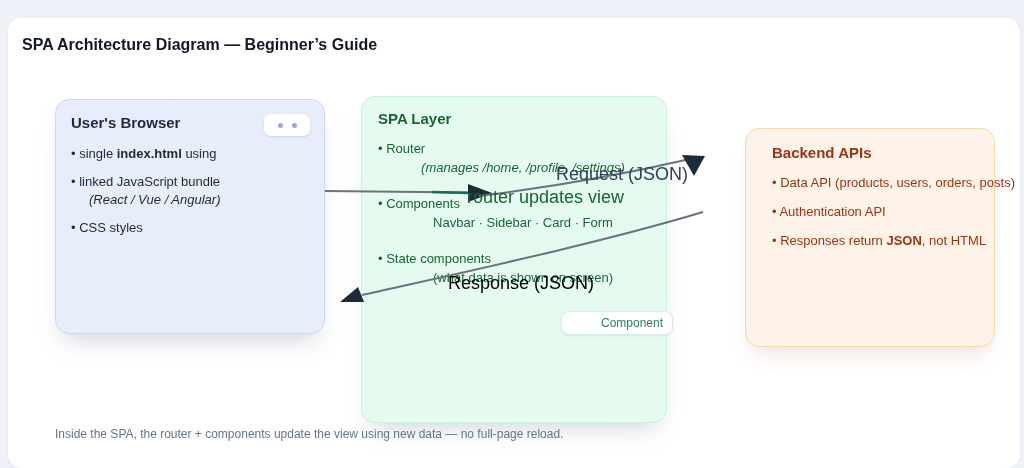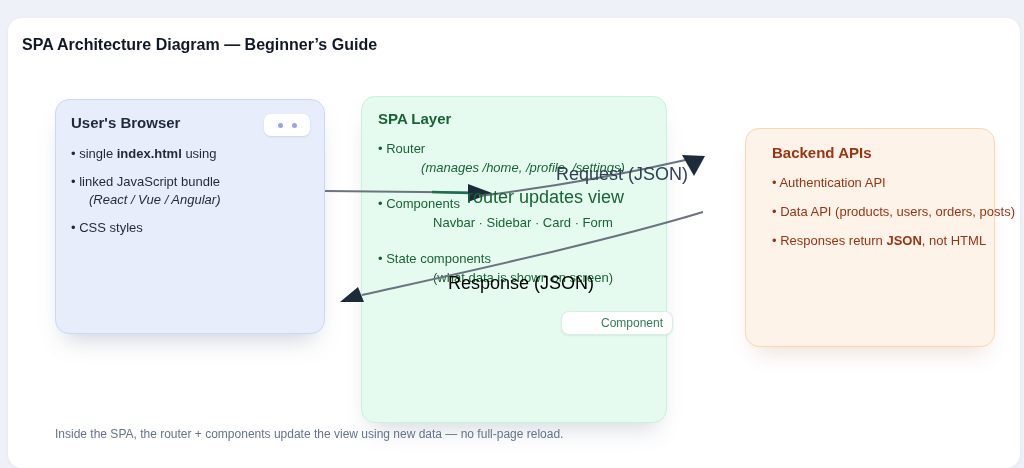--- a/index.html
+++ b/index.html
@@ -98,24 +98,24 @@
           <div class="sub">(what data is shown on screen)</div>
         </div>
       </div>
     <div class="component-chip">Component</div>
   </div>
 
   <div class="box box-backend">
     <h2>Backend APIs</h2>
     <div>
         <div class="item">
-          <div class="line"><span>• </span><span>Authentication API</span></div>
+          <div class="line"><span>• </span><span>Data API (products, users, orders, posts)</span></div>
         </div>
         <div class="item">
-          <div class="line"><span>• </span><span>Data API (products, users, orders, posts)</span></div>
+          <div class="line"><span>• </span><span>Authentication API</span></div>
         </div>
         <div class="item">
           <div class="line"><span>• </span><span>Responses return </span><span class="b">JSON</span><span>, not HTML</span></div>
         </div>
       </div>
   </div>
 
   <div class="arrow-label label-router">router updates view</div>
   <div class="arrow-label label-request">Request (JSON)</div>
   <div class="arrow-label label-response">Response (JSON)</div>

